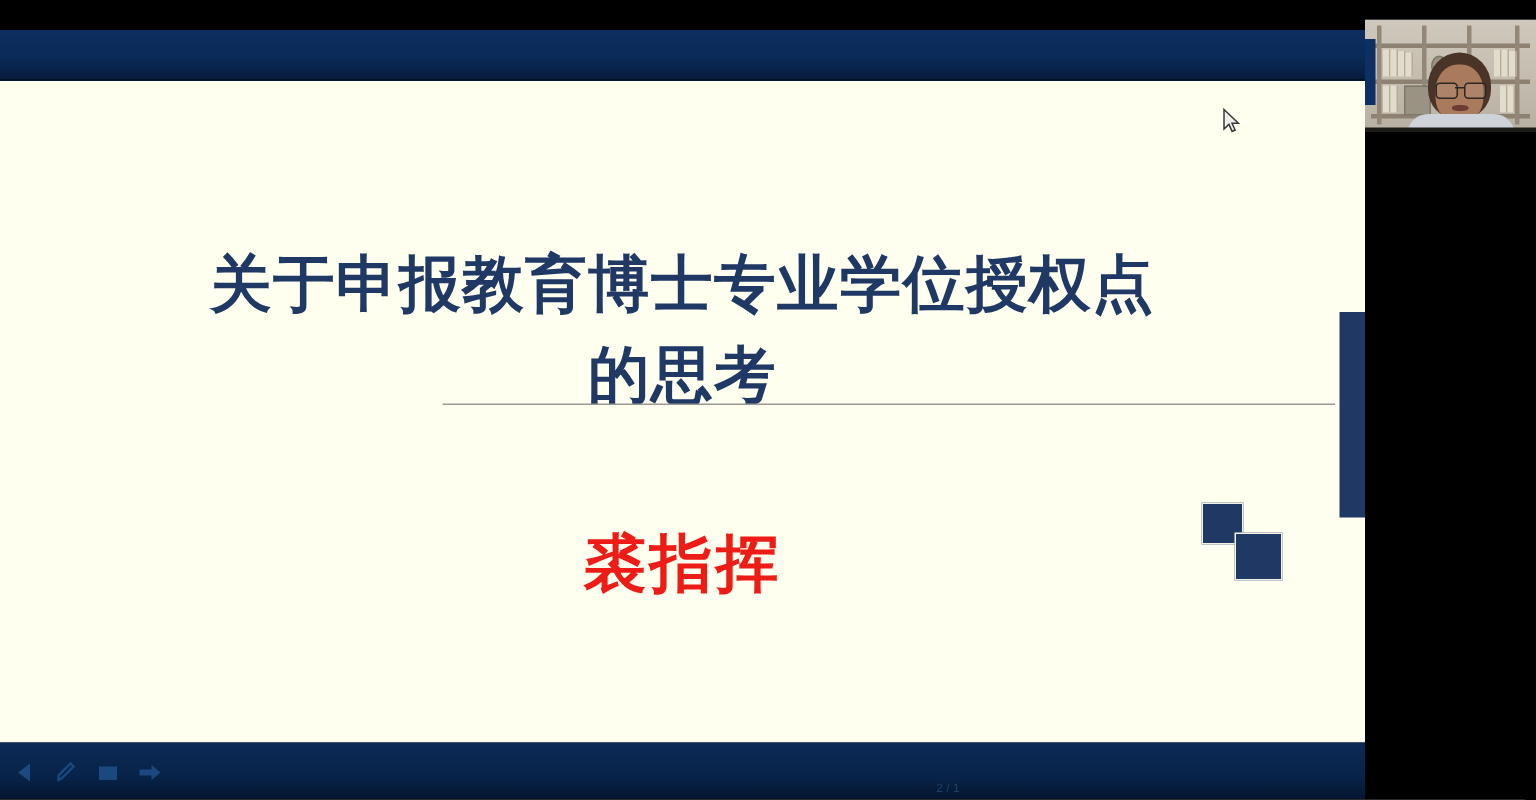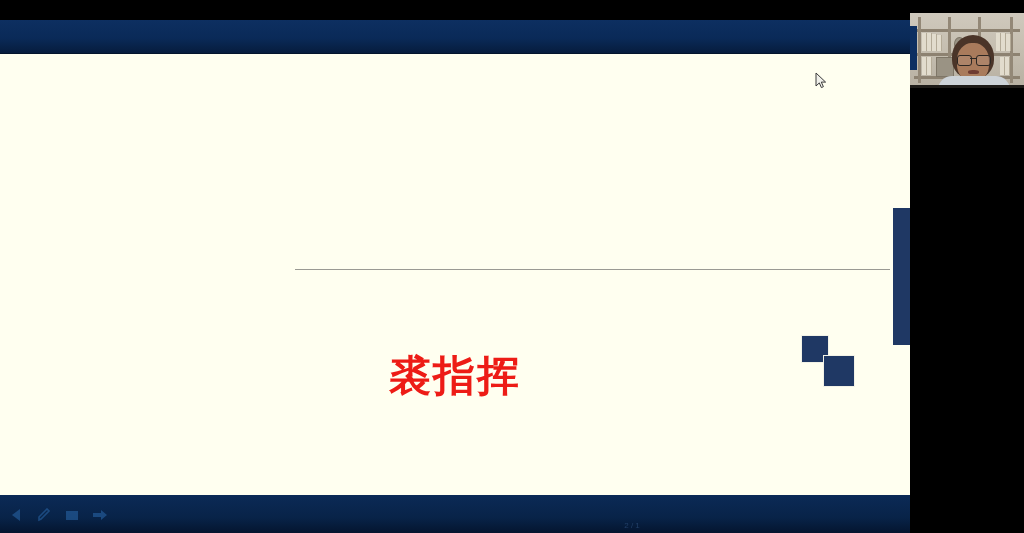--- a/index.html
+++ b/index.html
@@ -264,20 +264,22 @@
 
 <div id="screen">
 
   <div class="top-black"></div>
 
   <div class="top-navy"></div>
 
   <div class="slide">
 
     <div class="slide-title">
+      <span>关于申报教育博士专业学位授权点</span>
+      <span class="title-line-2">的思考</span>
     </div>
 
     <div class="title-rule"></div>
 
     <div class="deco-sq deco-sq-a"></div>
     <div class="deco-sq deco-sq-b"></div>
     <div class="deco-bar"></div>
 
     <div class="presenter-name">裘指挥</div>
   </div>

